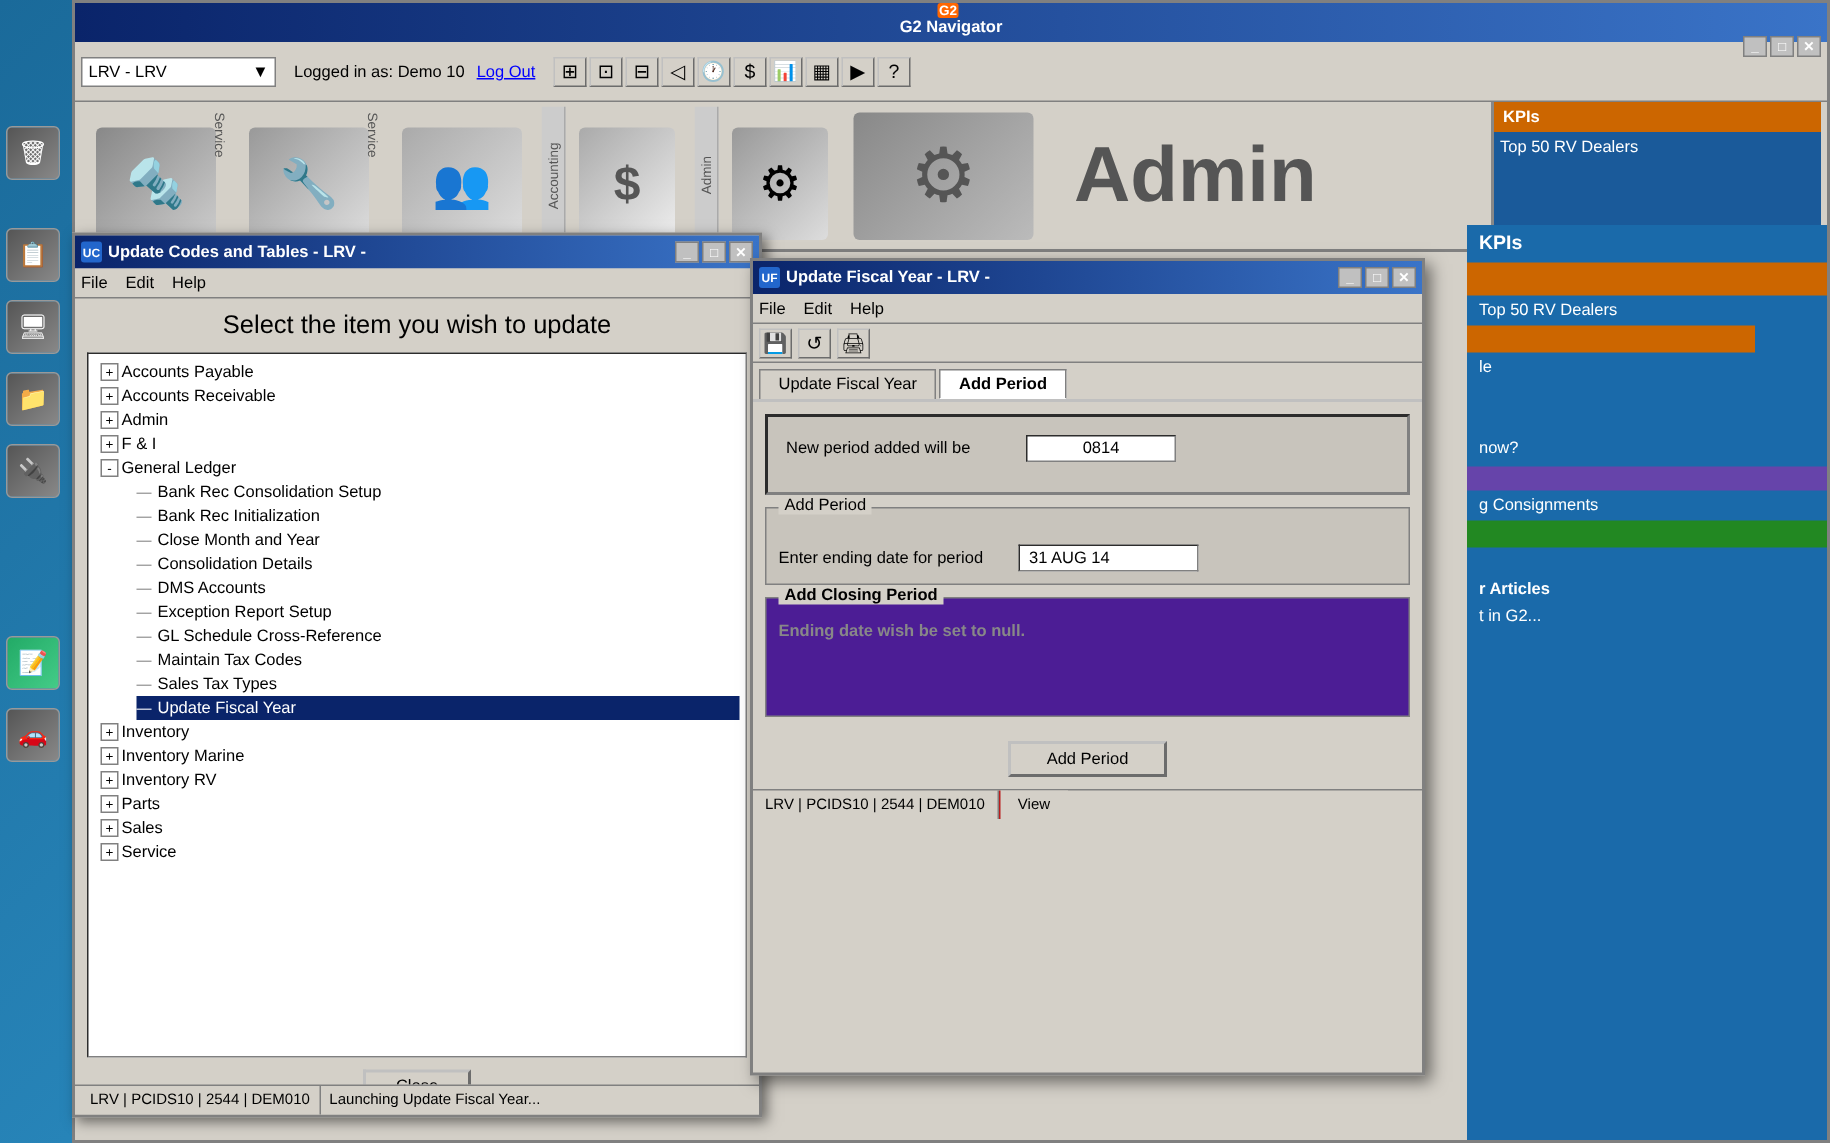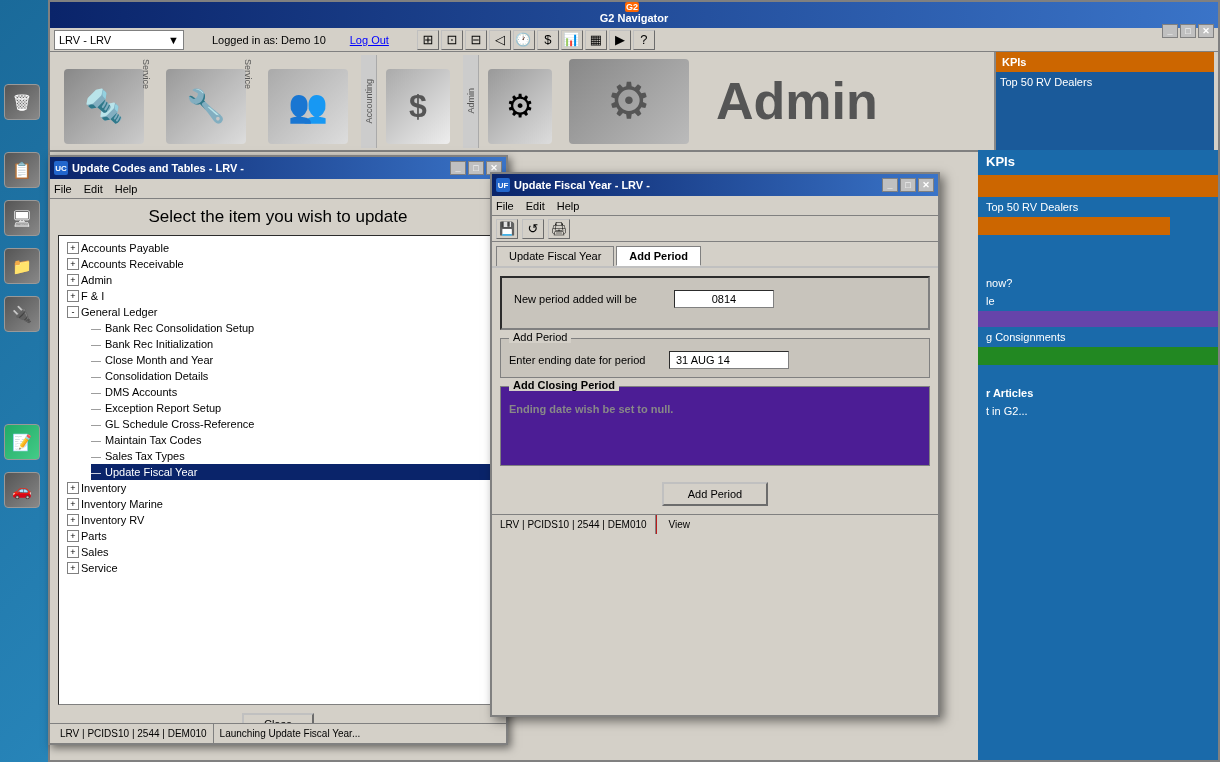--- a/index.html
+++ b/index.html
@@ -98,26 +98,26 @@
       border: 1px solid #808080;
       display: flex;
       align-items: center;
       justify-content: center;
       font-size: 9px;
       cursor: pointer;
     }
 
     
     .toolbar-row {
-      height: 24px;
+      height: 40px;
       background: #d4d0c8;
       display: flex;
       align-items: center;
       padding: 2px 4px;
-      gap: 20px;
+      gap: 4px;
       border-bottom: 1px solid #808080;
     }
     .toolbar-dropdown {
       background: white;
       border: 1px solid #808080;
       height: 20px;
       padding: 0 4px;
       font-size: 11px;
       display: flex;
       align-items: center;
@@ -283,21 +283,21 @@
       align-items: center;
     }
     .status-message {
       padding: 0 6px;
     }
 
     
     .ufy-window {
       position: absolute;
       top: 172px;
-      left: 490px;
+      left: 500px;
       width: 450px;
       height: 545px;
       background: #d4d0c8;
       border: 2px solid #808080;
       box-shadow: 4px 4px 10px rgba(0,0,0,0.5);
       z-index: 20;
     }
     .ufy-title {
       height: 22px;
       background: linear-gradient(to right, #0a246a, #3a74c8);
@@ -606,25 +606,25 @@
 
     <div style="position:absolute; right:0; top:148px; width:240px; bottom:0; background:#1a6aaa;">
       <div style="padding:4px 8px;">
         <span style="color:white; font-size:13px; font-weight:bold;">KPIs</span>
       </div>
       <div style="height:22px; background:#cc6600; margin:2px 0;"></div>
       <div style="padding:2px 8px; color:white; font-size:11px;">
         <span>Top 50 RV Dealers</span>
       </div>
       <div style="height:18px; background:#cc6600; margin:2px 0; width:80%;"></div>
+      <div style="padding:2px 8px; color:white; font-size:11px;">
+        <span>le</span>
+      </div>
       <div style="padding:40px 8px 4px 8px; color:white; font-size:11px;">
         <span>now?</span>
-      </div>
-      <div style="padding:2px 8px; color:white; font-size:11px;">
-        <span>le</span>
       </div>
       <div style="height:16px; background:#6644aa; margin:2px 0;"></div>
       <div style="padding:2px 8px; color:white; font-size:11px;">
         <span>g Consignments</span>
       </div>
       <div style="height:18px; background:#228822; margin:2px 0;"></div>
       <div style="padding:20px 8px 4px 8px; color:white; font-size:11px; font-weight:bold;">
         <span>r Articles</span>
       </div>
       <div style="padding:2px 8px; color:white; font-size:11px;">
@@ -790,21 +790,21 @@
 
       <div class="ufy-main-area">
         <div class="form-row">
           <span class="form-label">New period added will be</span>
           <div class="form-value" style="min-width:100px; text-align:center; font-weight:normal;">0814</div>
         </div>
       </div>
 
       <div class="group-box">
         <span class="group-title">Add Period</span>
-        <div class="group-content" style="margin-top:8px;">
+        <div class="group-content" style="margin-top:20px;">
           <span class="form-label">Enter ending date for period</span>
           <input class="form-input" type="text" style="background: white; border: 1px inset rgb(128, 128, 128); padding: 2px 6px; font-size: 11px; width: 110px;" value="31 AUG 14">
         </div>
       </div>
 
       <div class="closing-group">
         <span class="group-title">Add Closing Period</span>
         <div class="closing-text">Ending date wish be set to null.</div>
       </div>
 

